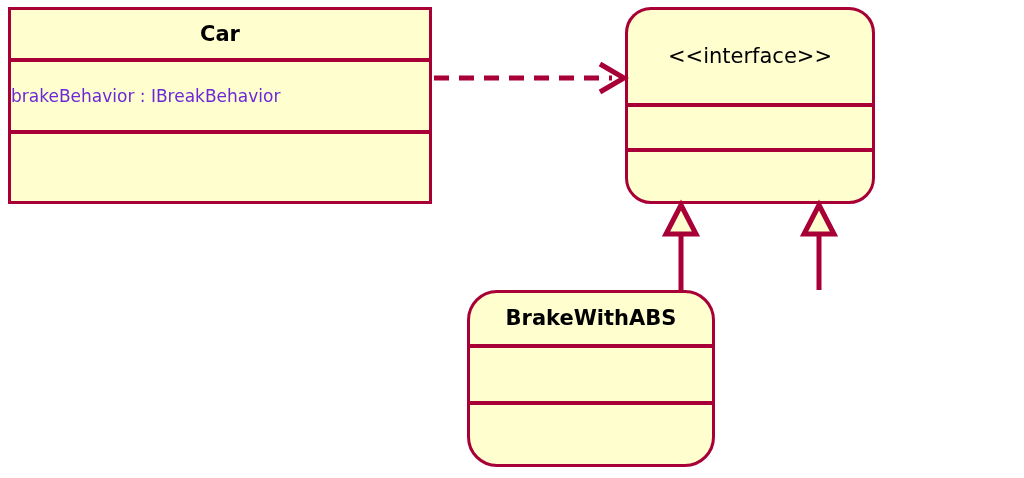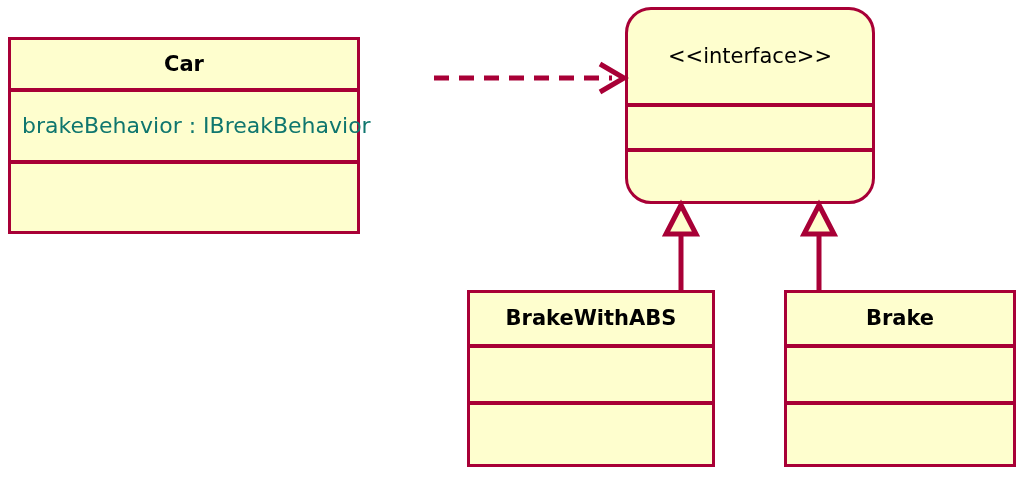--- a/index.html
+++ b/index.html
@@ -51,23 +51,22 @@
     line-height: 1.08;
   }
   .stereotype {
     font-weight: normal;
     font-size: 21px;
     color: #000000;
     text-align: center;
     line-height: 1.12;
   }
   .attribute-text {
-    font-size: 22px;
-    color: #0f766e;
-    padding-left: 11px;
+    font-size: 17px;
+    color: #6d28d9;
     line-height: 1.1;
     white-space: nowrap;
   }
   .empty-compartment {
     
   }
 
   
   .connector-layer {
     position: absolute;
@@ -76,53 +75,46 @@
     width: 1024px;
     height: 478px;
     pointer-events: none;
   }
 </style>
 </head>
 <body>
 
 <div id="canvas">
 
-  <div class="uml-class" style="left:8px; top:7px; width:352px; height:197px;margin-top:30px;">
+  <div class="uml-class" style="left:8px; top:7px; width:424px; height:197px;">
     <div class="uml-compartment compartment-header" style="height:48px;">
       <div class="class-name">Car</div>
     </div>
     <div class="uml-compartment" style="height:72px;">
       <div class="attribute-text">brakeBehavior : IBreakBehavior</div>
     </div>
     <div class="uml-compartment empty-compartment" style="height:65px;"></div>
   </div>
 
   <div class="uml-class" style="left:625px; top:7px; width:250px; height:197px;border-radius:26px;">
     <div class="uml-compartment compartment-header" style="height:93px;">
       <div class="stereotype">&lt;&lt;interface&gt;&gt;</div>
     </div>
     <div class="uml-compartment empty-compartment" style="height:45px;"></div>
     <div class="uml-compartment empty-compartment" style="height:47px;"></div>
   </div>
 
-  <div class="uml-class" style="left:467px; top:290px; width:248px; height:177px;">
+  <div class="uml-class" style="left:467px; top:290px; width:248px; height:177px;border-radius:30px;">
     <div class="uml-compartment compartment-header" style="height:51px;">
       <div class="class-name">BrakeWithABS</div>
     </div>
     <div class="uml-compartment empty-compartment" style="height:57px;"></div>
     <div class="uml-compartment empty-compartment" style="height:59px;"></div>
   </div>
 
-  <div class="uml-class" style="left:784px; top:290px; width:232px; height:177px;">
-    <div class="uml-compartment compartment-header" style="height:51px;">
-      <div class="class-name">Brake</div>
-    </div>
-    <div class="uml-compartment empty-compartment" style="height:57px;"></div>
-    <div class="uml-compartment empty-compartment" style="height:59px;"></div>
-  </div>
 
   <svg class="connector-layer" viewBox="0 0 1024 478" width="1024" height="478" xmlns="http://www.w3.org/2000/svg">
 
     <g>
       <line x1="434" y1="78" x2="612" y2="78" stroke="#A80036" stroke-width="5" stroke-dasharray="15,10"></line>
       <polyline points="600,64 624,78 600,92" fill="none" stroke="#A80036" stroke-width="5" stroke-linejoin="miter" stroke-linecap="butt"></polyline>
     </g>
 
     <g>
       <line x1="681" y1="234" x2="681" y2="290" stroke="#A80036" stroke-width="5"></line>

